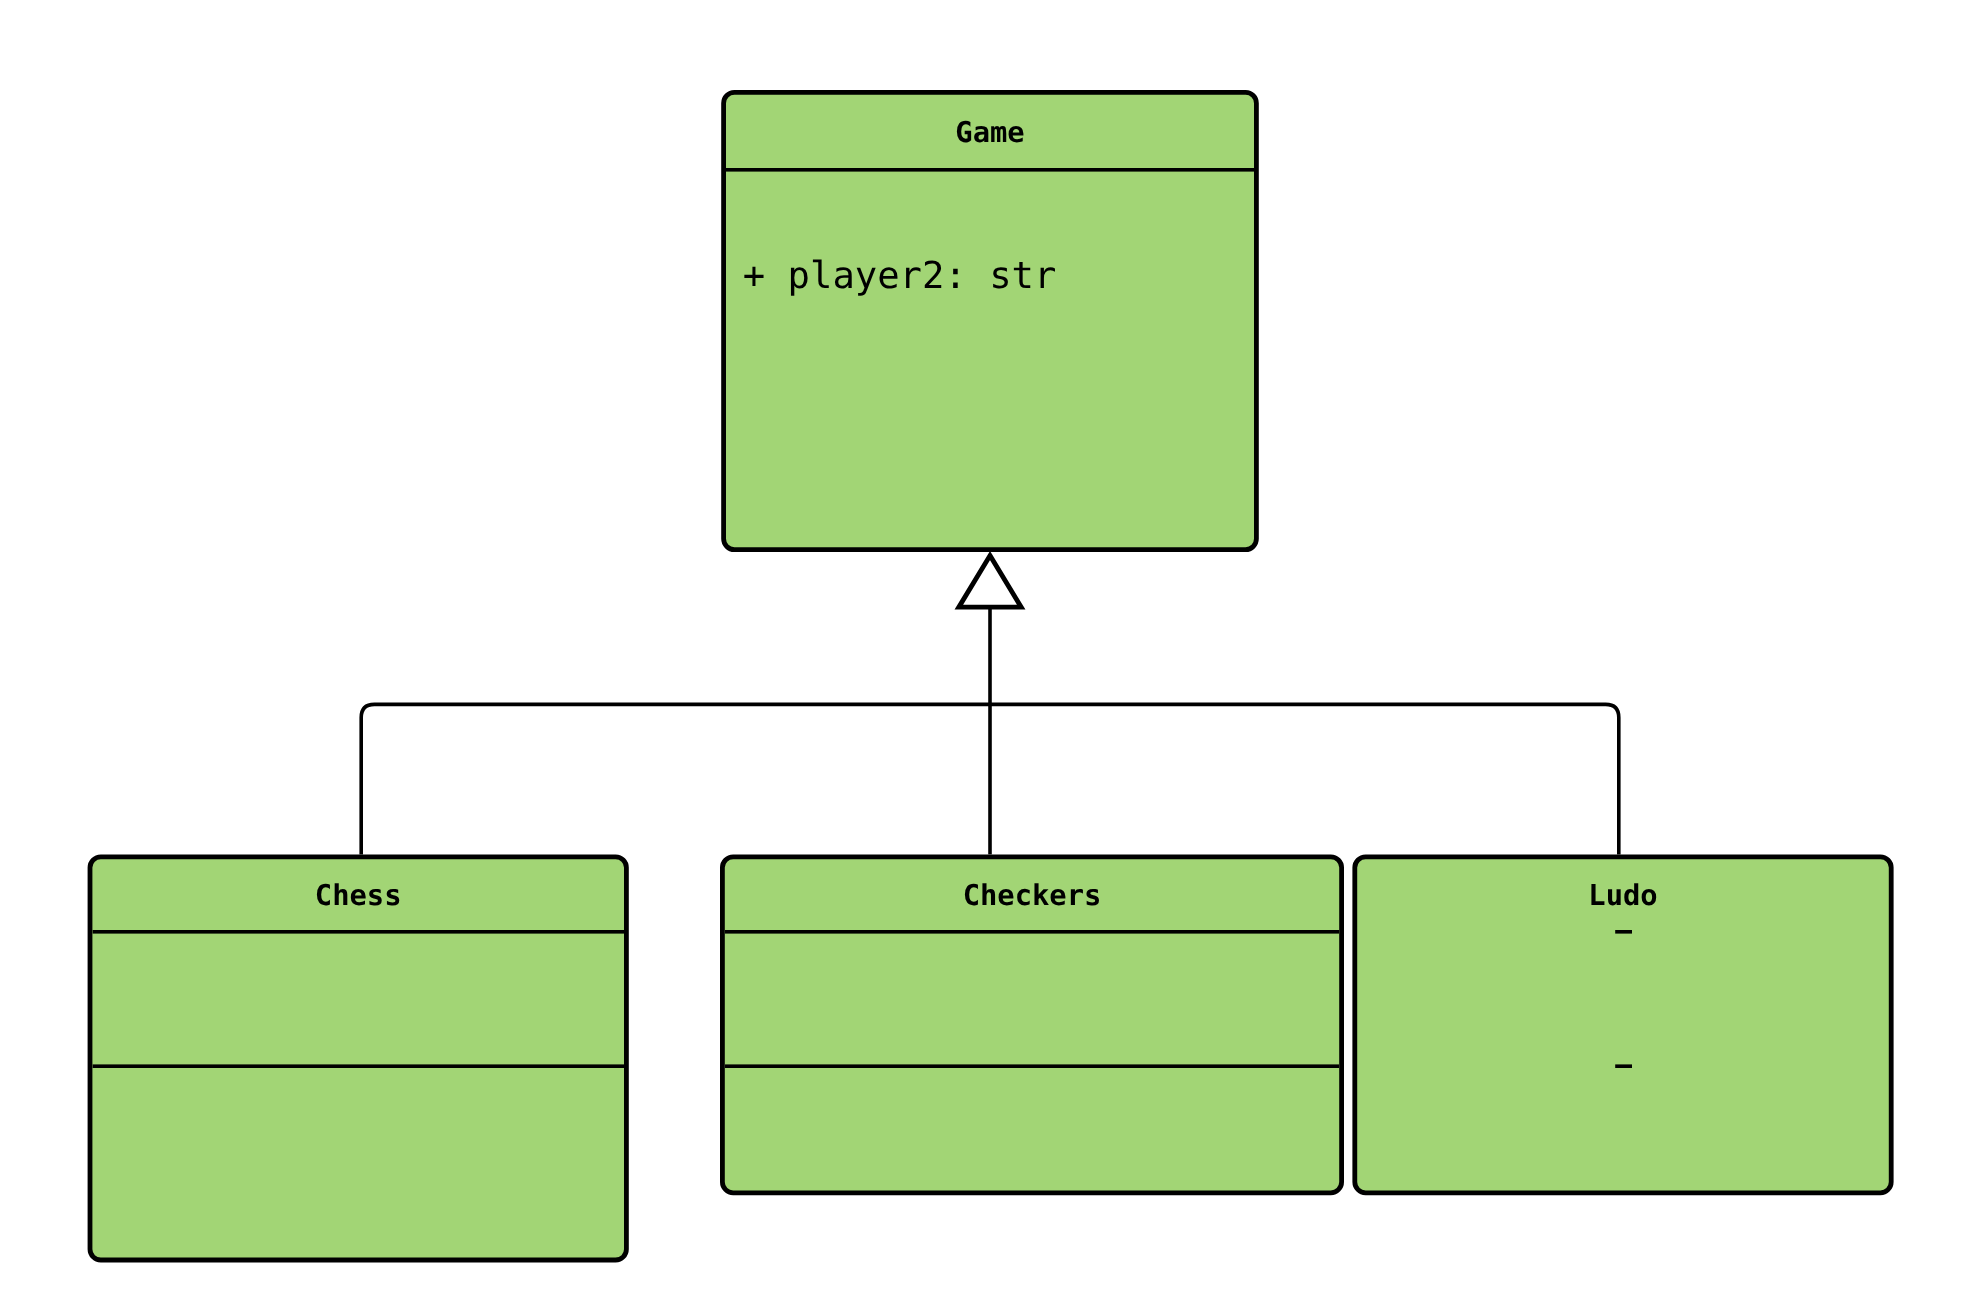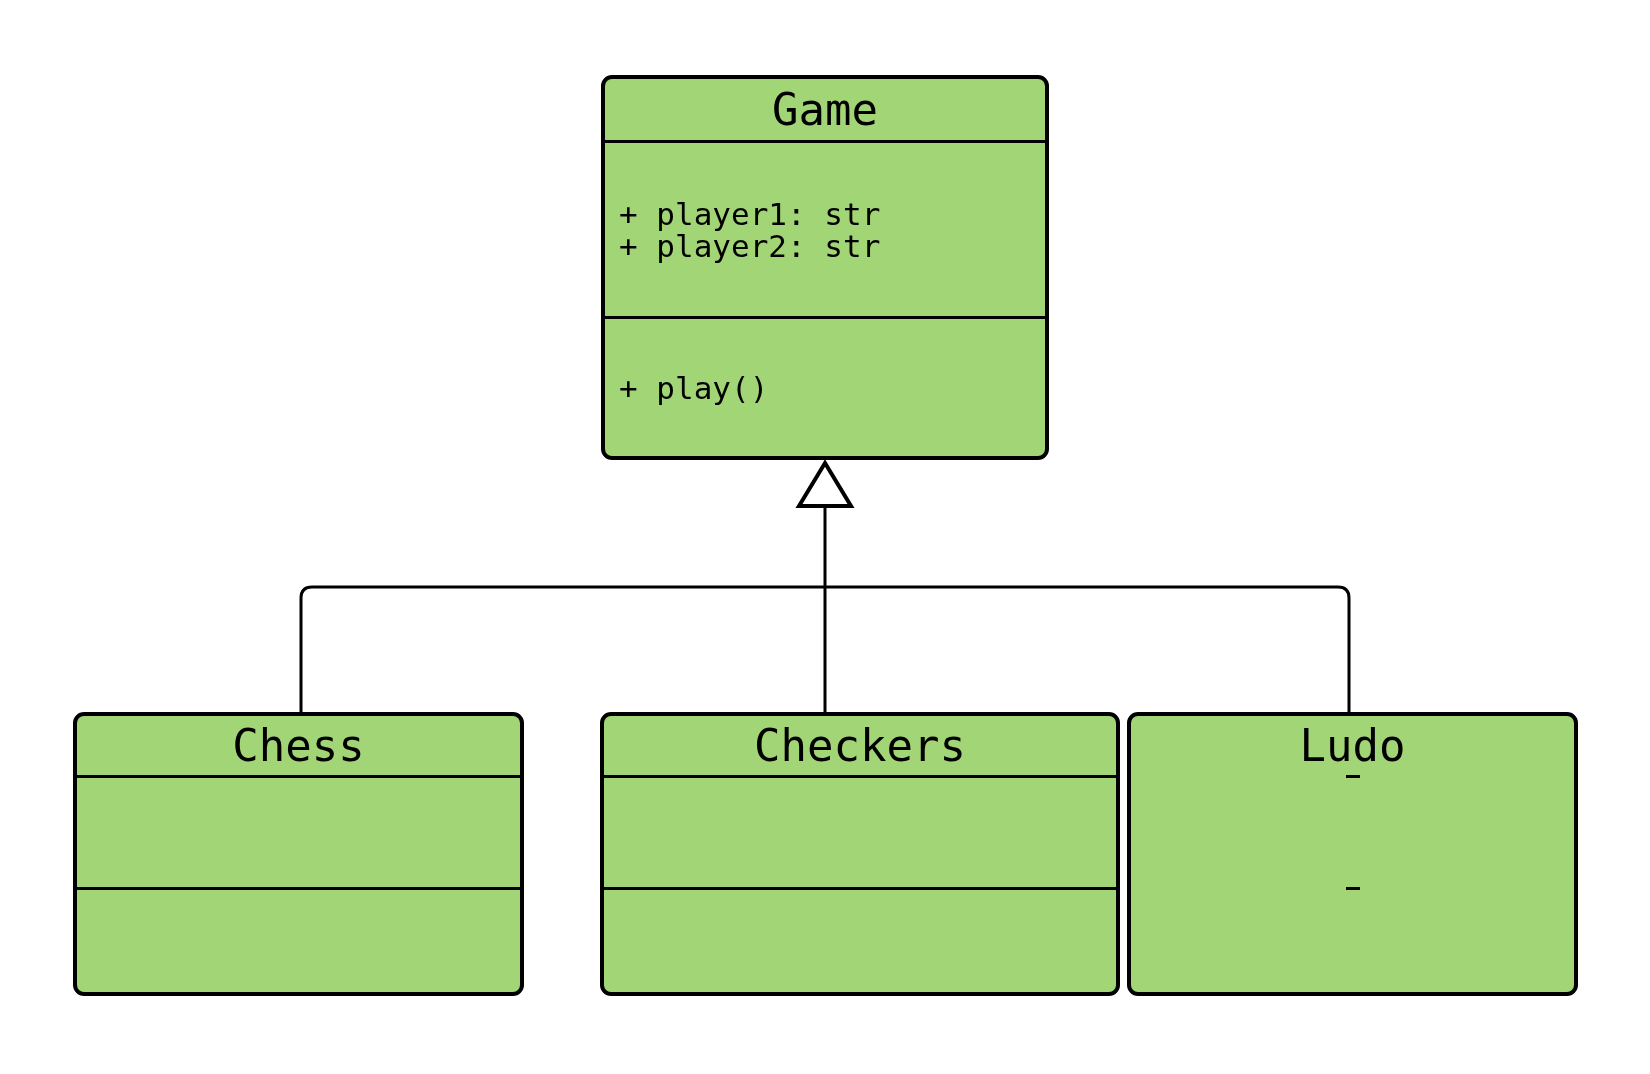--- a/index.html
+++ b/index.html
@@ -34,22 +34,22 @@
     position: absolute;
     box-sizing: border-box;
     background: var(--fill);
     border: 4px solid var(--stroke);
     border-radius: 11px;
     display: flex;
     flex-direction: column;
     overflow: hidden;
   }
   .class-title {
-    font-weight: normal;
-    font-size: 44px;
+    font-weight: bold;
+    font-size: 24px;
     display: flex;
     align-items: center;
     justify-content: center;
     white-space: pre;
   }
   .compartment {
     border-top: 3px solid var(--stroke);
     display: flex;
     flex-direction: column;
     justify-content: center;
@@ -59,21 +59,21 @@
     white-space: pre;
   }
   .methods-compartment { flex: 1; }
 
   
   .class-game   { left: 601px;  top: 75px;  width: 448px; height: 385px; }
   .class-game .class-title          { height: 61px; }
   .class-game .attrs-compartment    { height: 173px; }
 
   
-  .class-chess    { left: 73px;   top: 712px; width: 451px; height: 284px; }
+  .class-chess    { left: 73px;   top: 712px; width: 451px; height: 340px; }
   .class-checkers { left: 600px;  top: 712px; width: 520px; height: 284px; }
   .class-ludo     { left: 1127px; top: 712px; width: 451px; height: 284px; align-items: center; }
   .subclass .class-title        { height: 59px; }
   .subclass .attrs-compartment  { height: 109px; }
 </style>
 </head>
 <body>
 
 <div class="stage">
 
@@ -82,25 +82,21 @@
     <path d="M301 712 L301 598 Q301 587 312 587 L1338 587 Q1349 587 1349 598 L1349 712" fill="none" stroke="var(--stroke)" stroke-width="3"></path>
 
     <path d="M825 505 L825 712" fill="none" stroke="var(--stroke)" stroke-width="3"></path>
 
     <path d="M825 463 L851 506 L799 506 Z" fill="var(--background)" stroke="var(--stroke)" stroke-width="4" stroke-linejoin="miter"></path>
   </svg>
 
   <div class="uml-class class-game">
     <div class="class-title">Game</div>
     <div class="compartment attrs-compartment">
-      <div>+ player1: str</div>
       <div>+ player2: str</div>
-    </div>
-    <div class="compartment methods-compartment">
-      <div>+ play()</div>
     </div>
   </div>
 
   <div class="uml-class subclass class-chess">
     <div class="class-title">Chess</div>
     <div class="compartment attrs-compartment"></div>
     <div class="compartment methods-compartment"></div>
   </div>
 
   <div class="uml-class subclass class-checkers">

